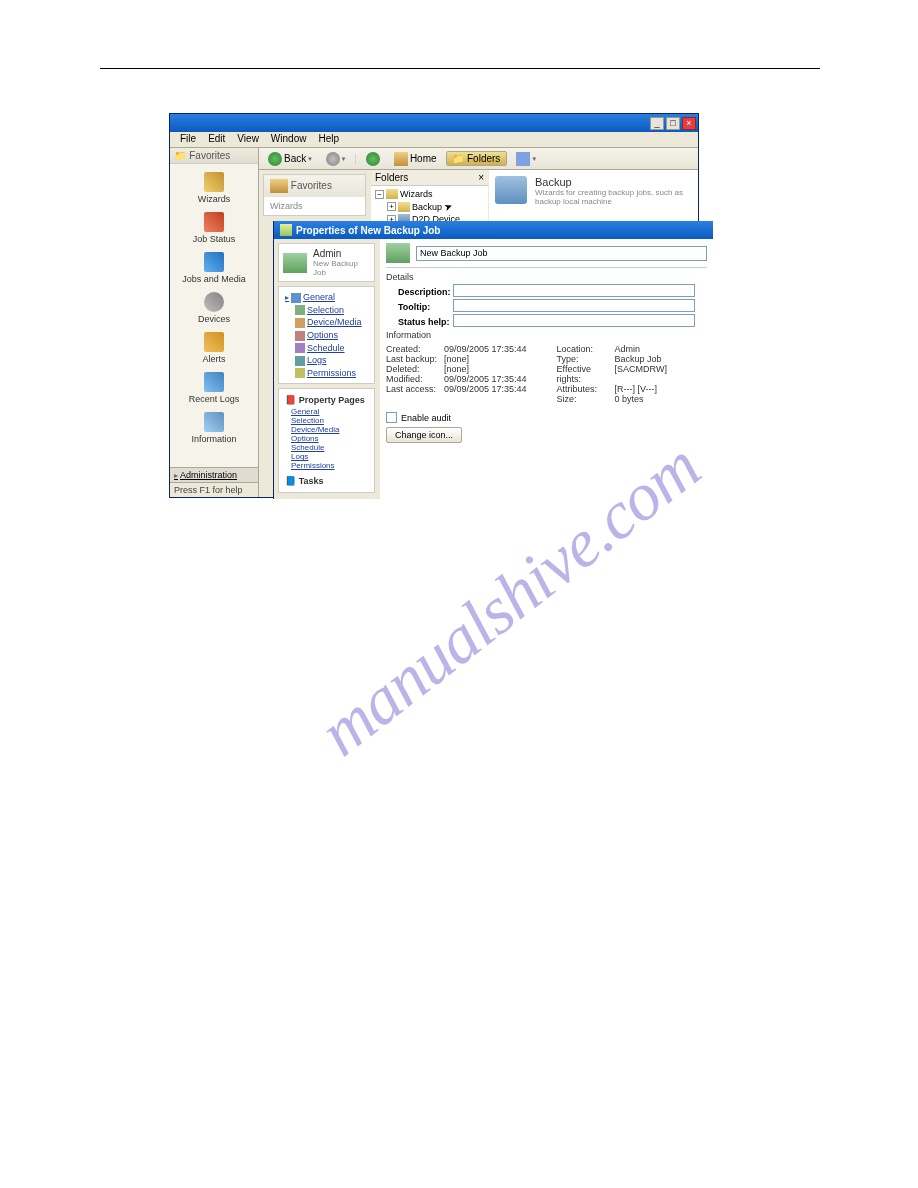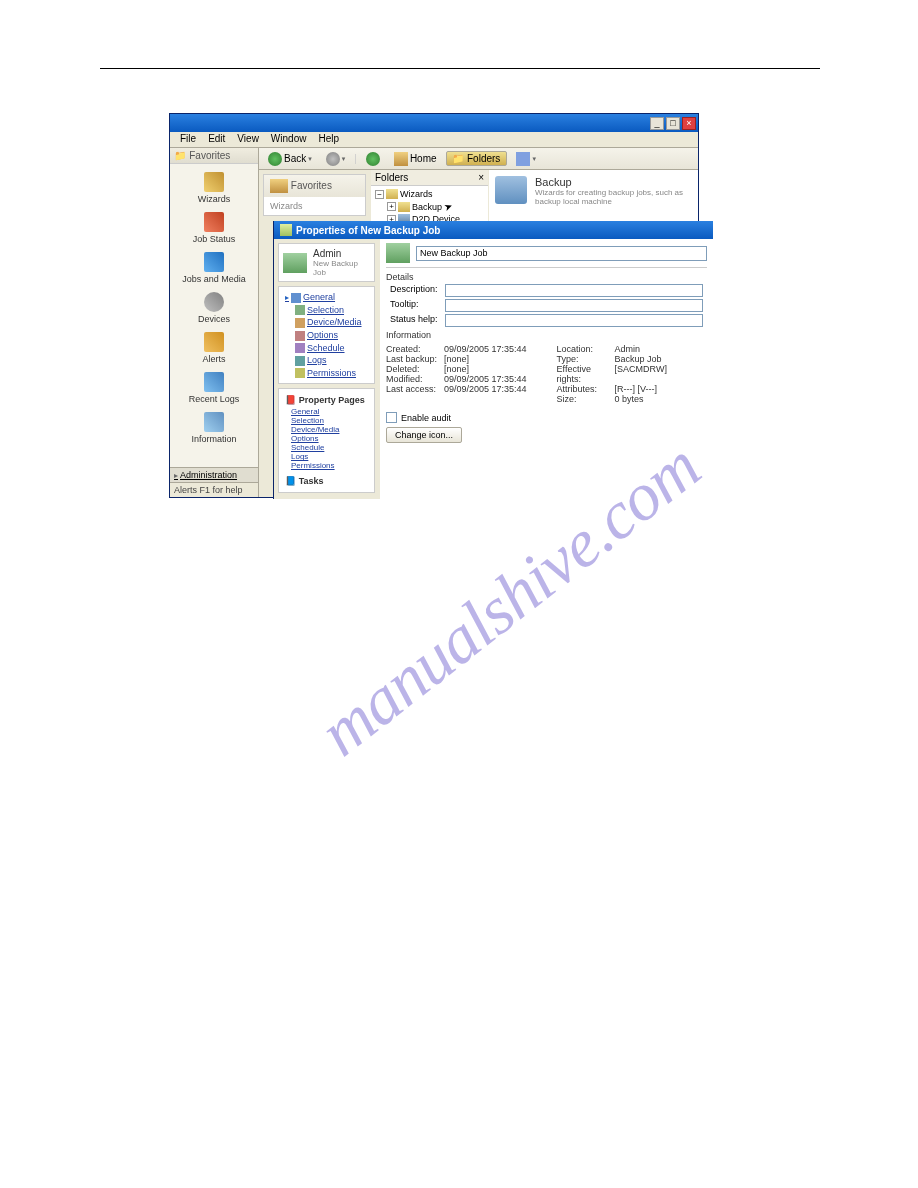--- a/index.html
+++ b/index.html
@@ -87,21 +87,21 @@
   .ni1 { background: #6090d0; } .ni2 { background: #80b080; } .ni3 { background: #d0a060; }
   .ni4 { background: #c08080; } .ni5 { background: #a080c0; } .ni6 { background: #60a0a0; } .ni7 { background: #c0c060; }
   
   .prop-hd { font-size: 9px; font-weight: bold; color: #333; padding: 2px 0; }
   .prop-list { font-size: 8px; padding-left: 6px; }
   .prop-list a { display: block; color: #2040a0; text-decoration: underline; padding: 0; cursor: pointer; }
   
   .form-hd { display: flex; align-items: center; gap: 6px; border-bottom: 1px solid #ccc; padding-bottom: 4px; margin-bottom: 4px; }
   .form-hd-ic { width: 24px; height: 20px; background: linear-gradient(#a0d0a0, #60a060); }
   
-  .detail-row { display: flex; align-items: flex-start; margin: 2px 4px; }
+  .detail-row { display: flex; align-items: flex-end; margin: 2px 12px; font-weight: bold; }
   .detail-row label { width: 55px; font-size: 9px; }
   .detail-row .input { flex: 1; height: 13px; border: 1px solid #7f9db9; background: #fff; }
   
   .info-grid { display: flex; gap: 30px; margin: 4px 0 8px 0; }
   .info-col { font-size: 9px; }
   .info-col .ir { display: flex; }
   .info-col .ir .k { width: 58px; color: #333; }
   .info-col .ir .v { color: #333; }
   
   .cb-row { font-size: 9px; display: flex; align-items: center; gap: 4px; margin: 4px 0; }
@@ -137,21 +137,21 @@
       <div class="fav-items">
         <div class="fav-item"><div class="fav-icon ic-wiz"></div><span>Wizards</span></div>
         <div class="fav-item"><div class="fav-icon ic-job"></div><span>Job Status</span></div>
         <div class="fav-item"><div class="fav-icon ic-media"></div><span>Jobs and Media</span></div>
         <div class="fav-item"><div class="fav-icon ic-dev"></div><span>Devices</span></div>
         <div class="fav-item"><div class="fav-icon ic-alert"></div><span>Alerts</span></div>
         <div class="fav-item"><div class="fav-icon ic-log"></div><span>Recent Logs</span></div>
         <div class="fav-item"><div class="fav-icon ic-inst"></div><span>Information</span></div>
       </div>
       <div class="admin-bar">Administration</div>
-      <div class="status-bar">Alerts F1 for help</div>
+      <div class="status-bar">Press F1 for help</div>
     </div>
 
     <div class="main-area">
       <div class="toolbar">
         <span class="tbtn">
             <span class="tbicon tb-back"></span>
             <span>Back</span> 
             <span class="drop">▾</span>
           </span>
         <span class="tbtn">

